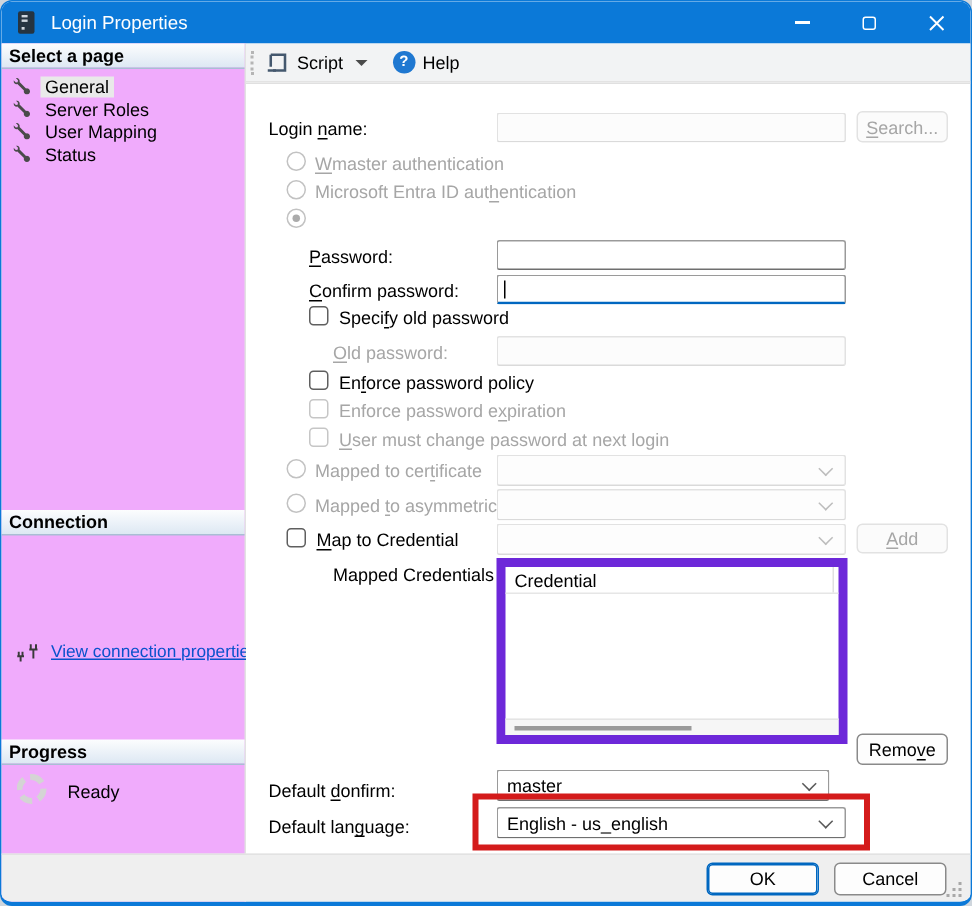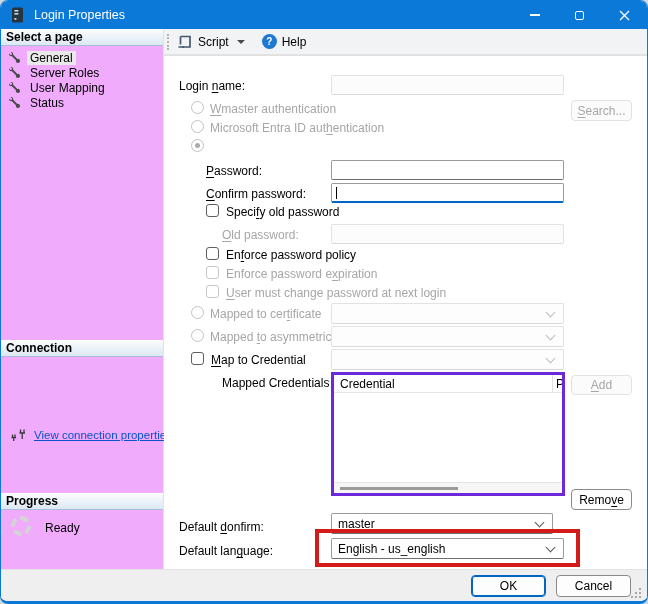--- a/index.html
+++ b/index.html
@@ -56,25 +56,25 @@
   .cbx { position:absolute; width:13px; height:13px; border:1px solid #5f5f5f; border-radius:3px; background:#fff; }
   .cbx.d { border-color:#c6c6c6; }
   .ddl { position:absolute; height:21px; background:#fff; border:1px solid #9a9a9a; border-bottom-color:#6f6f6f; border-radius:2px; }
   .ddl.d { background:#fdfdfd; border-color:#e2e2e2; border-bottom-color:#dadada; }
   .ddval { position:absolute; left:6px; top:3px; white-space:nowrap; }
   .chev { position:absolute; right:9px; top:5px; width:7px; height:7px; border-right:1.4px solid #5a5a5a; border-bottom:1.4px solid #5a5a5a;
           transform:rotate(45deg); }
   .ddl.d .chev { border-color:#bdbdbd; }
   .btn { position:absolute; font-family:inherit; font-size:12px; background:#fdfdfd; border:1px solid #8a8a8a; border-radius:4px;
          text-align:center; color:#000; padding:0; }
-  .btn.d { background:#fbfbfb; border-color:#e2e2e2; color:#a6a6a6;margin-top:26px; }
+  .btn.d { background:#fbfbfb; border-color:#e2e2e2; color:#a6a6a6; }
   .btn.primary { border-color:#0067c0; box-shadow:inset 0 0 0 1px #0067c0; }
 
   
-  .listbox { position:absolute; left:330px; top:371px; width:234px; height:124px; background:#fff; border:3px solid #6d28d9; }
+  .listbox { position:absolute; left:330px; top:371px; width:234px; height:124px; background:#fff; border:6px solid #6d28d9; }
   .lb-header { position:relative; height:18px; border-bottom:1px solid #e6e6e6; overflow:hidden; }
   .lb-col1 { position:absolute; left:6px; top:2px; white-space:nowrap; }
   .lb-vdiv { position:absolute; left:218px; top:0; width:1px; height:18px; background:#e0e0e0; }
   .lb-col2 { position:absolute; left:222px; top:2px; white-space:nowrap; }
   .lb-scroll { position:absolute; left:0; right:0; bottom:0; height:11px; background:#f6f6f6; border-top:1px solid #e4e4e4; }
   .lb-thumb { margin:4px 0 0 6px; width:118px; height:3px; background:#9a9a9a; }
 
   
   .annotation { position:absolute; left:314px; top:528px; width:265px; height:38px; border:4px solid #d41b1b; z-index:6; pointer-events:none; }
   .footer { position:absolute; left:0; right:0; top:568px; height:33px; background:#efefef; border-top:1px solid #e2e2e2; }

